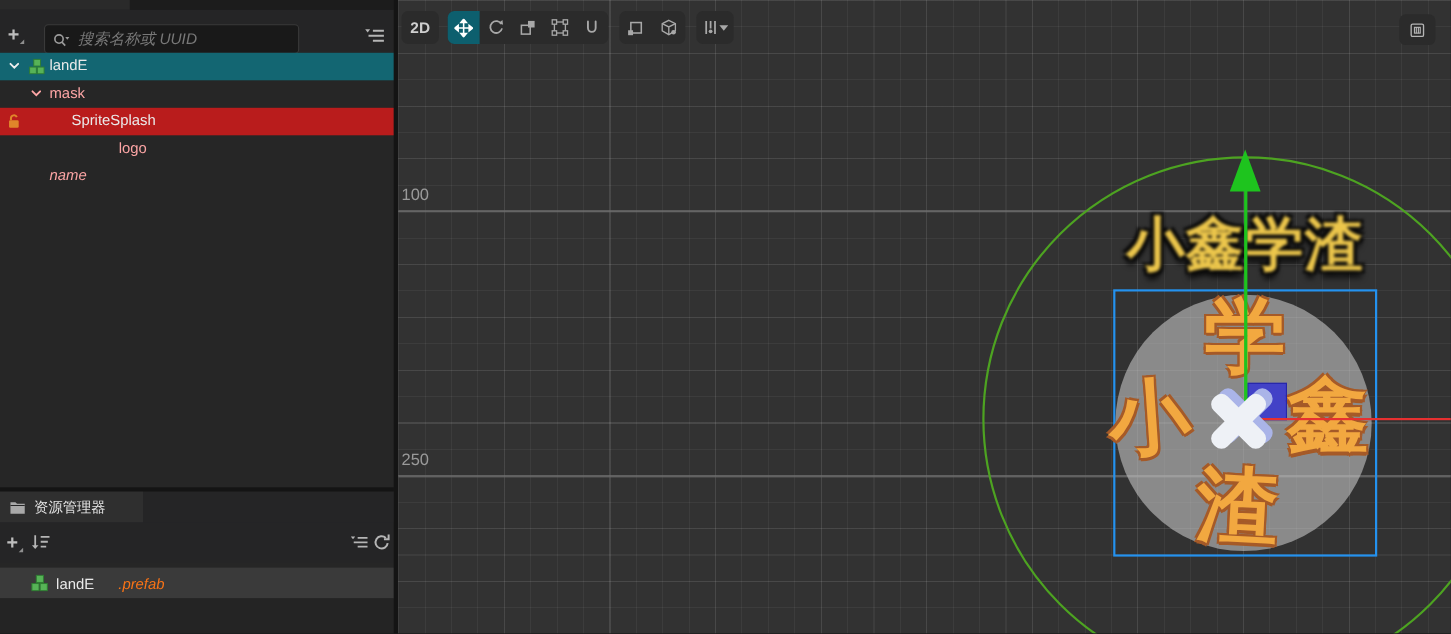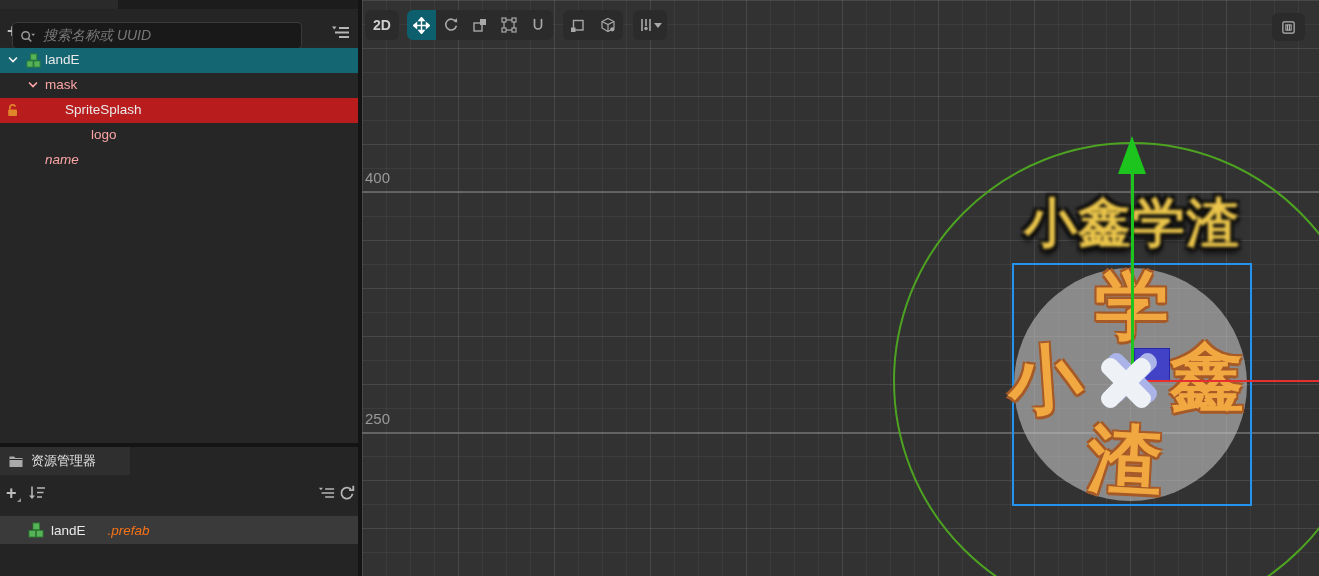--- a/index.html
+++ b/index.html
@@ -8,21 +8,21 @@
   
   .left{position:absolute;left:0;top:0;width:358px;height:576px;background:#262626;}
   .topstrip{position:absolute;left:0;top:0;width:358px;height:9px;background:#1c1c1c;}
   .topstrip .seg{position:absolute;left:0;top:0;width:118px;height:9px;background:#2a2a2a;}
   .hier-toolbar{position:absolute;left:0;top:9px;width:358px;height:37px;background:#252526;}
   .searchbox{position:absolute;display:flex;align-items:center;gap:5px;background:#191919;
              border:1px solid #3a3a3a;border-radius:4px;padding:0 7px;box-sizing:border-box;}
   .searchbox input{flex:1;background:transparent;border:none;outline:none;color:#ddd;
                    font-size:13px;font-family:"Liberation Sans",sans-serif;min-width:0;}
   .searchbox input::placeholder{color:#787878;font-style:italic;font-size:14px;}
-  .hier-search{left:12px;top:13px;width:290px;height:27px;}
+  .hier-search{left:40px;top:13px;width:232px;height:27px;}
   .icon-btn{display:inline-flex;align-items:center;justify-content:center;cursor:pointer;}
   .plus{position:relative;color:#bdbdbd;font-size:18px;line-height:1;font-weight:bold;}
   .plus::after{content:"";position:absolute;right:-4px;bottom:0;
                border-left:4px solid transparent;border-bottom:4px solid #8f8f8f;}
   
   .tree{position:absolute;left:0;top:48px;width:358px;}
   .trow{position:relative;height:25px;font-size:13.5px;}
   .trow .chev{position:absolute;top:6px;}
   .trow .nicon{position:absolute;top:5px;}
   .trow .lbl{position:absolute;top:4px;white-space:nowrap;}
@@ -159,21 +159,21 @@
       <div class="trow row-hover">
         <span class="nicon" style="left:5px;top:5px;">
           <svg width="15" height="15" viewBox="0 0 14 14">
               <path d="M4.6 6 V4.3 a2.6 2.6 0 0 1 5 -1" fill="none" stroke="#e0862a" stroke-width="1.7"></path>
               <rect x="3" y="6" width="8.2" height="6.2" rx="1" fill="#e0862a"></rect>
             </svg>
         </span>
         <span class="lbl white" style="left:65px;">SpriteSplash</span>
       </div>
       <div class="trow">
-        <span class="lbl green" style="left:59px;padding-left:32px;">logo</span>
+        <span class="lbl green" style="left:76px;padding-left:32px;">logo</span>
       </div>
       <div class="trow">
         <span class="lbl green" style="left:45px;font-style:italic;">name</span>
       </div>
     </div>
 
     <div class="assets-divider"></div>
     <div class="assets-header">
       <div class="assets-tab">
         <span class="icon-btn">
@@ -230,21 +230,21 @@
     </div>
     <div class="assets-fill"></div>
   </div>
 
   <div class="vdiv"></div>
 
   <div class="scene">
 
     <div class="hmajor" style="top:191px;"></div>
     <div class="hmajor" style="top:432px;"></div>
-    <div class="ruler-label" style="top:169px;">400</div>
+    <div class="ruler-label" style="top:169px;">100</div>
     <div class="ruler-label" style="top:410px;">250</div>
 
     <div class="gizmo-circle"></div>
 
     <div class="sprite-title">小鑫学渣</div>
     <div class="sel-rect"></div>
     <div class="mask-circle"></div>
     <div class="logo-char" style="left:730px;top:266px;">学</div>
     <div class="logo-char" style="left:643px;top:340px;transform:rotate(-4deg);">小</div>
     <div class="logo-char" style="left:805px;top:338px;">鑫</div>

